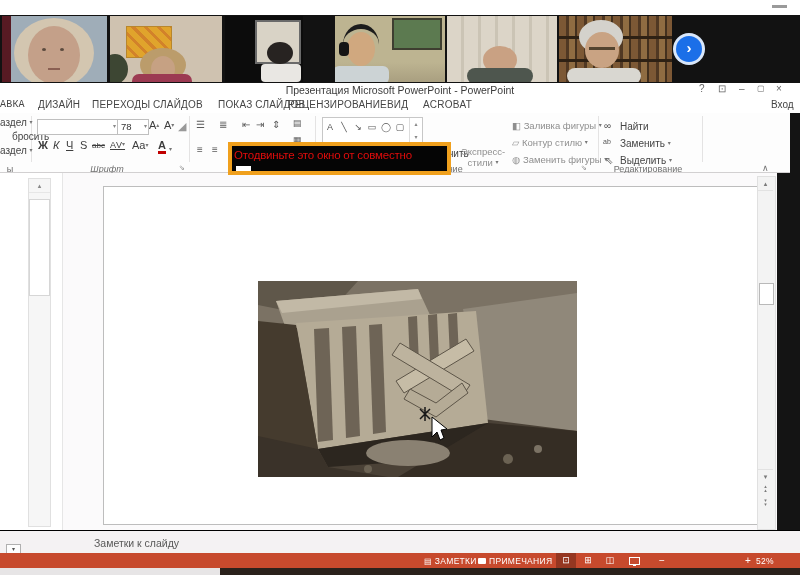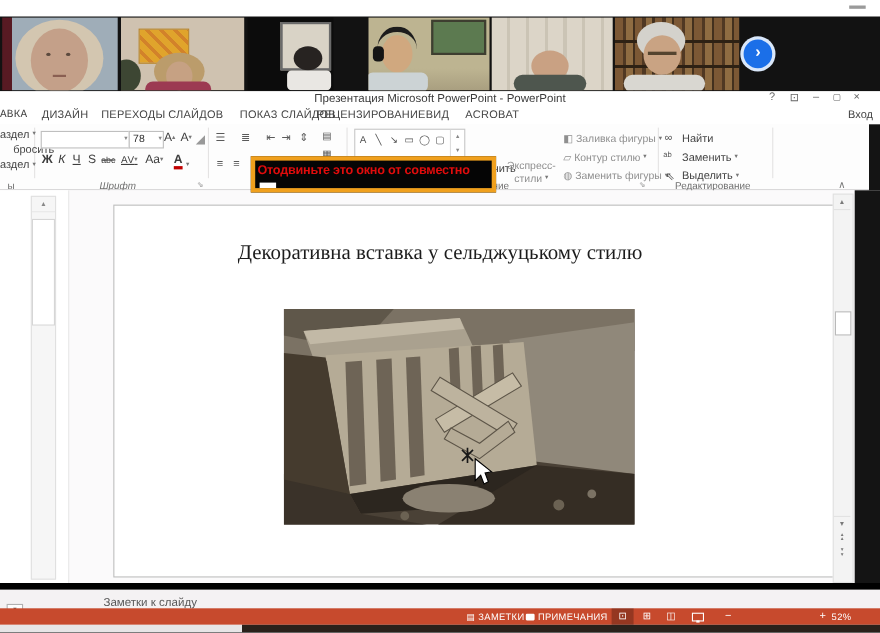--- a/index.html
+++ b/index.html
@@ -30,38 +30,38 @@
   .fbtn{position:absolute;font-size:11px;color:#3d3d3d;}
   .tinyarrow{font-size:6px;color:#777;vertical-align:2px;}
   .picon{position:absolute;font-size:10px;color:#5a5a5a;}
   .gallery{position:absolute;left:322px;top:4px;width:99px;height:42px;background:#fff;border:1px solid #c7c7c7;}
   .gallery .cell{position:absolute;width:14px;height:19px;font-size:9px;color:#555;text-align:center;line-height:19px;}
   .gallery .scroll{position:absolute;right:0;top:0;width:12px;height:40px;border-left:1px solid #ddd;font-size:6px;color:#888;text-align:center;line-height:13px;}
   .sqicon{position:absolute;border:1px solid #9a9a9a;background:#fff;}
   .launcher{position:absolute;font-size:7px;color:#8a8a8a;}
   
   .overlay{left:228px;top:142px;width:215px;height:25px;border:4px solid #f0a01d;background:#050505;overflow:hidden;z-index:60;}
-  .overlay .txt{position:absolute;left:2px;top:3px;font-size:11.5px;font-weight:bold;color:#e00c0c;white-space:nowrap;letter-spacing:-.2px;}
+  .overlay .txt{position:absolute;left:2px;top:3px;font-size:11.5px;font-weight:normal;color:#e00c0c;white-space:nowrap;letter-spacing:-.2px;}
   .overlay .notch{position:absolute;left:4px;bottom:0;width:15px;height:5px;background:#fff;}
   
   .editor{left:0;top:173px;width:788px;height:357px;background:#fbfafb;}
   .thumbs{position:absolute;left:0;top:0;width:62px;height:357px;background:#fff;border-right:1px solid #e6e6e6;}
   .tscroll{position:absolute;left:28px;top:5px;width:21px;height:347px;background:#f6f6f6;border:1px solid #e0e0e0;}
   .tscroll .up{position:absolute;top:0;left:0;right:0;height:13px;border-bottom:1px solid #e6e6e6;font-size:7px;color:#888;text-align:center;line-height:13px;}
   .tscroll .thumb{position:absolute;left:0;top:20px;width:19px;height:95px;background:#fff;border:1px solid #d6d6d6;}
   .slide{position:absolute;left:103px;top:13px;width:654px;height:337px;background:#fff;border:1px solid #bdbdbd;}
   .slide-title{position:absolute;left:100px;top:46px;width:600px;text-align:center;font-family:"Liberation Serif",serif;font-size:19px;color:#1c1c1c;}
   .photo{position:absolute;left:258px;top:108px;width:319px;height:196px;}
   .vscroll{position:absolute;left:757px;top:3px;width:17px;height:352px;background:#f3f3f3;border:1px solid #e0e0e0;}
   .vscroll .cell{position:absolute;left:0;width:15px;text-align:center;color:#7a7a7a;}
   .dbl i{display:block;font-style:normal;font-size:5px;line-height:3.5px;color:#7a7a7a;}
   .blackstrip1{left:790px;top:113px;width:10px;height:60px;background:#141414;}
   .blackstrip2{left:777px;top:173px;width:23px;height:380px;background:#141414;}
   
-  .notesbar{left:0;top:530px;width:800px;height:23px;background:#f4f2f3;border-top:6px solid #000000;}
+  .notesbar{left:0;top:530px;width:800px;height:23px;background:#f4f2f3;border-top:1px solid #000000;}
   .notes-lbl{position:absolute;left:94px;top:6px;font-size:10.5px;color:#595959;}
   .notes-btn{position:absolute;left:6px;top:13px;width:13px;height:8px;background:#fdfdfd;border:1px solid #b0b0b0;font-size:6px;color:#555;text-align:center;line-height:8px;}
   
   .statusbar{left:0;top:553px;width:800px;height:15px;background:#c74a2d;color:#fff;}
   .sb{position:absolute;top:3px;font-size:8.5px;letter-spacing:.3px;white-space:nowrap;color:#fff;}
   .sbicon{font-size:8px;margin-right:3px;}
   .viewbtn{position:absolute;top:0;width:20px;height:15px;text-align:center;font-size:9px;line-height:15px;color:#fff;}
   .viewbtn.active{background:rgba(0,0,0,.25);}
   .monitor{position:absolute;top:4px;left:5px;width:9px;height:6px;border:1px solid #fff;}
   .monitor i{position:absolute;left:3px;top:6px;width:3px;height:2px;background:#fff;}
@@ -230,21 +230,20 @@
   </div>
 
   <div class="abs editor">
     <div class="thumbs">
       <div class="tscroll">
         <div class="up">▴</div>
         <div class="thumb"></div>
       </div>
     </div>
     <div class="slide"></div>
-    <div class="slide-title">Декоративна вставка у сельджуцькому стилю</div>
 
     <svg class="photo" viewBox="0 0 319 196">
       <rect width="319" height="196" fill="#4a4136"></rect>
       <path d="M0,0 H319 V38 L240,30 180,40 90,34 0,46 Z" fill="#7b7264"></path>
       <path d="M0,0 H100 L80,22 30,30 0,24 Z" fill="#5f574a"></path>
       <path d="M205,28 L319,12 L319,150 L225,138 Z" fill="#90887a"></path>
       <path d="M18,20 L160,8 L172,34 L28,48 Z" fill="#aaa18f"></path>
       <path d="M18,20 L160,8 L164,18 L24,32 Z" fill="#c2b9a6"></path>
       <path d="M38,42 L218,30 L230,142 L60,168 Z" fill="#b5ab96"></path>
       <path d="M56,48 l15,-1 4,112 -15,2 Z" fill="#6e6456"></path>

